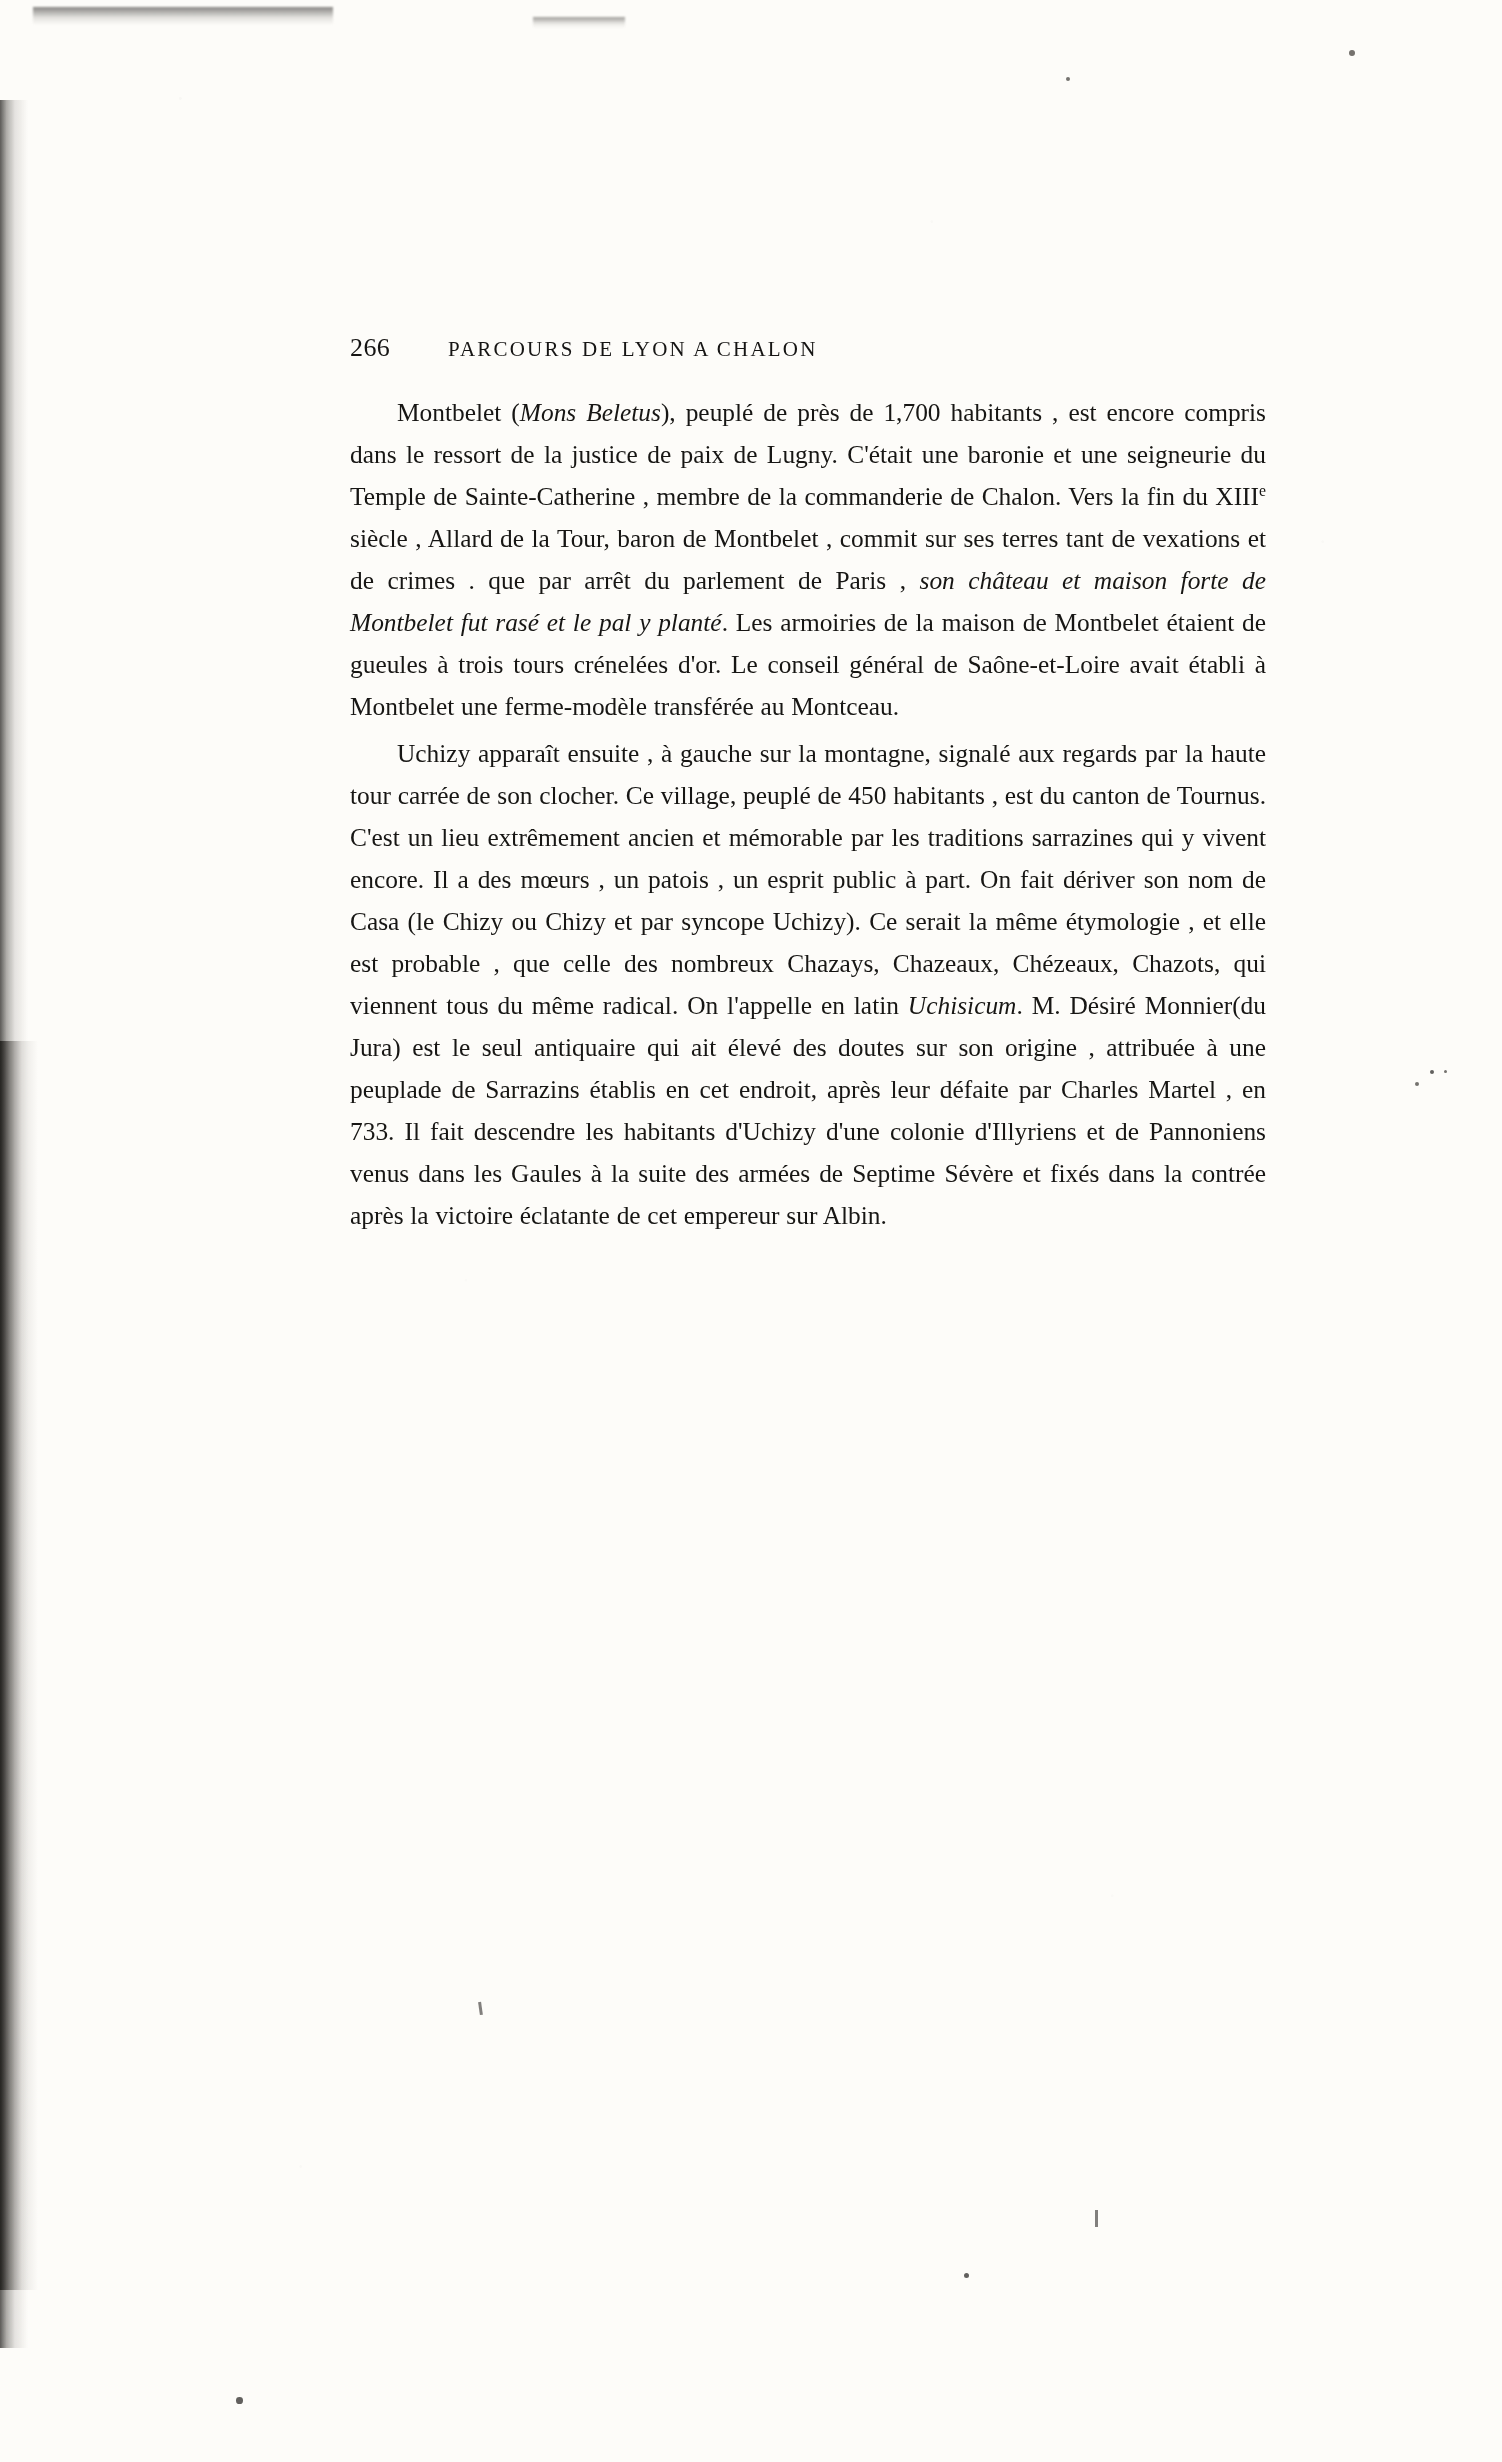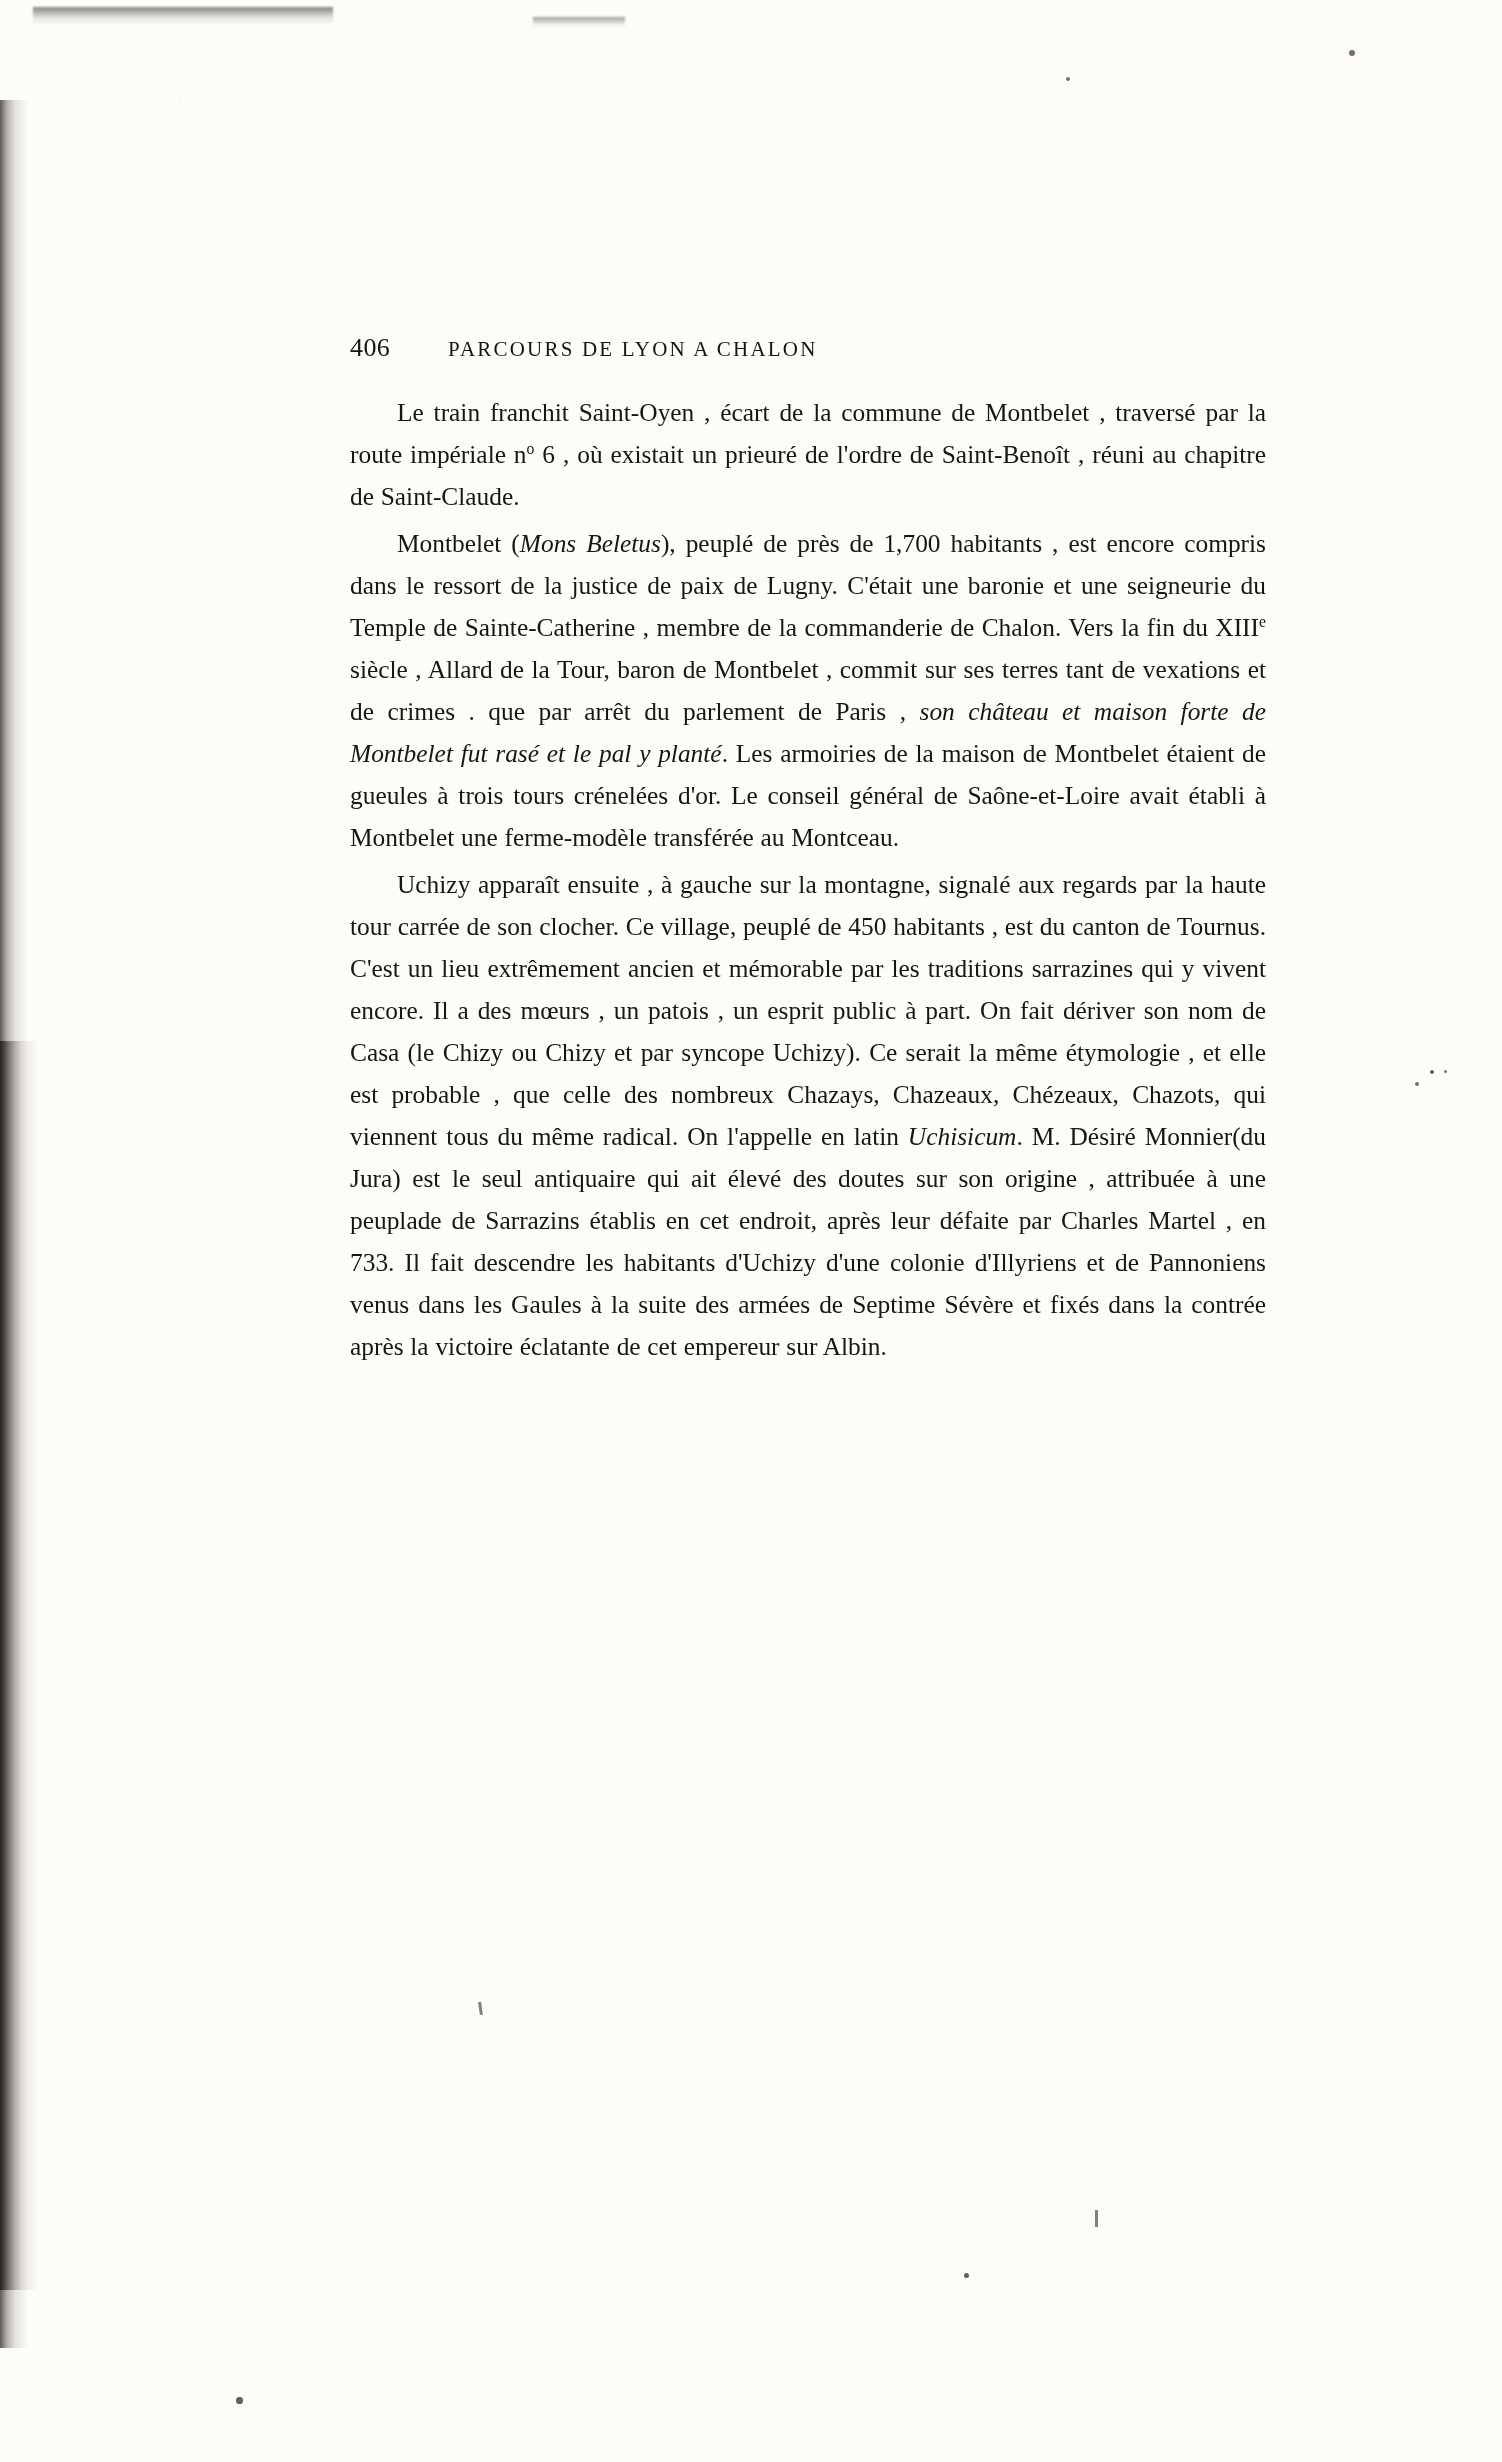--- a/index.html
+++ b/index.html
@@ -164,25 +164,24 @@
 
 <div class="speck" style="left:1349px; top:50px; width:5.8px; height:5.8px;"></div>
 <div class="speck" style="left:1066px; top:77px; width:4.2px; height:4.2px;"></div>
 <div class="speck" style="left:1415px; top:1082px; width:4.2px; height:4.2px;"></div>
 <div class="speck" style="left:1444px; top:1070px; width:3.3px; height:3.3px;"></div>
 
 <div class="page">
   <div class="text-col">
 
     <div class="head-row">
-      <div class="folio">406</div>
+      <div class="folio">266</div>
       <div class="running-head">PARCOURS DE LYON A CHALON</div>
     </div>
 
-    <p class="body"><span>Le train franchit Saint-Oyen , écart de la commune de Montbelet , traversé par la route impériale n</span><span class="sup">o</span><span> 6 , où existait un prieuré de l'ordre de Saint-Benoît , réuni au chapitre de Saint-Claude.</span></p>
 
     <p class="body"><span>Montbelet (</span><span class="it">Mons Beletus</span><span>), peuplé de près de 1,700 habitants , est encore compris dans le ressort de la justice de paix de Lugny. C'était une baronie et une seigneurie du Temple de Sainte-Catherine , membre de la commanderie de Chalon. Vers la fin du XIII</span><span class="sup">e</span><span> siècle , Allard de la Tour, baron de Montbelet , commit sur ses terres tant de vexations et de crimes . que par arrêt du parlement de Paris , </span><span class="it">son château et maison forte de Montbelet fut rasé et le pal y planté</span><span>. Les armoiries de la maison de Montbelet étaient de gueules à trois tours crénelées d'or. Le conseil général de Saône-et-Loire avait établi à Montbelet une ferme-modèle transférée au Montceau.</span></p>
 
     <p class="body"><span>Uchizy apparaît ensuite , à gauche sur la montagne, signalé aux regards par la haute tour carrée de son clocher. Ce village, peuplé de 450 habitants , est du canton de Tournus. C'est un lieu extrêmement ancien et mémorable par les traditions sarrazines qui y vivent encore. Il a des mœurs , un patois , un esprit public à part. On fait dériver son nom de Casa (le Chizy ou Chizy et par syncope Uchizy). Ce serait la même étymologie , et elle est probable , que celle des nombreux Chazays, Chazeaux, Chézeaux, Chazots, qui viennent tous du même radical. On l'appelle en latin </span><span class="it">Uchisicum</span><span>. M. Désiré Monnier(du Jura) est le seul antiquaire qui ait élevé des doutes sur son origine , attribuée à une peuplade de Sarrazins établis en cet endroit, après leur défaite par Charles Martel , en 733. Il fait descendre les habitants d'Uchizy d'une colonie d'Illyriens et de Pannoniens venus dans les Gaules à la suite des armées de Septime Sévère et fixés dans la contrée après la victoire éclatante de cet empereur sur Albin.</span></p>
 
   </div>
 
   <div class="tick" style="left:479px; top:2002px; transform:rotate(-8deg);"></div>
   <div class="bottom-dot" style="left:964px; top:2273px;"></div>
   <div class="tick" style="left:1095px; top:2210px; height:16.6px;"></div>

